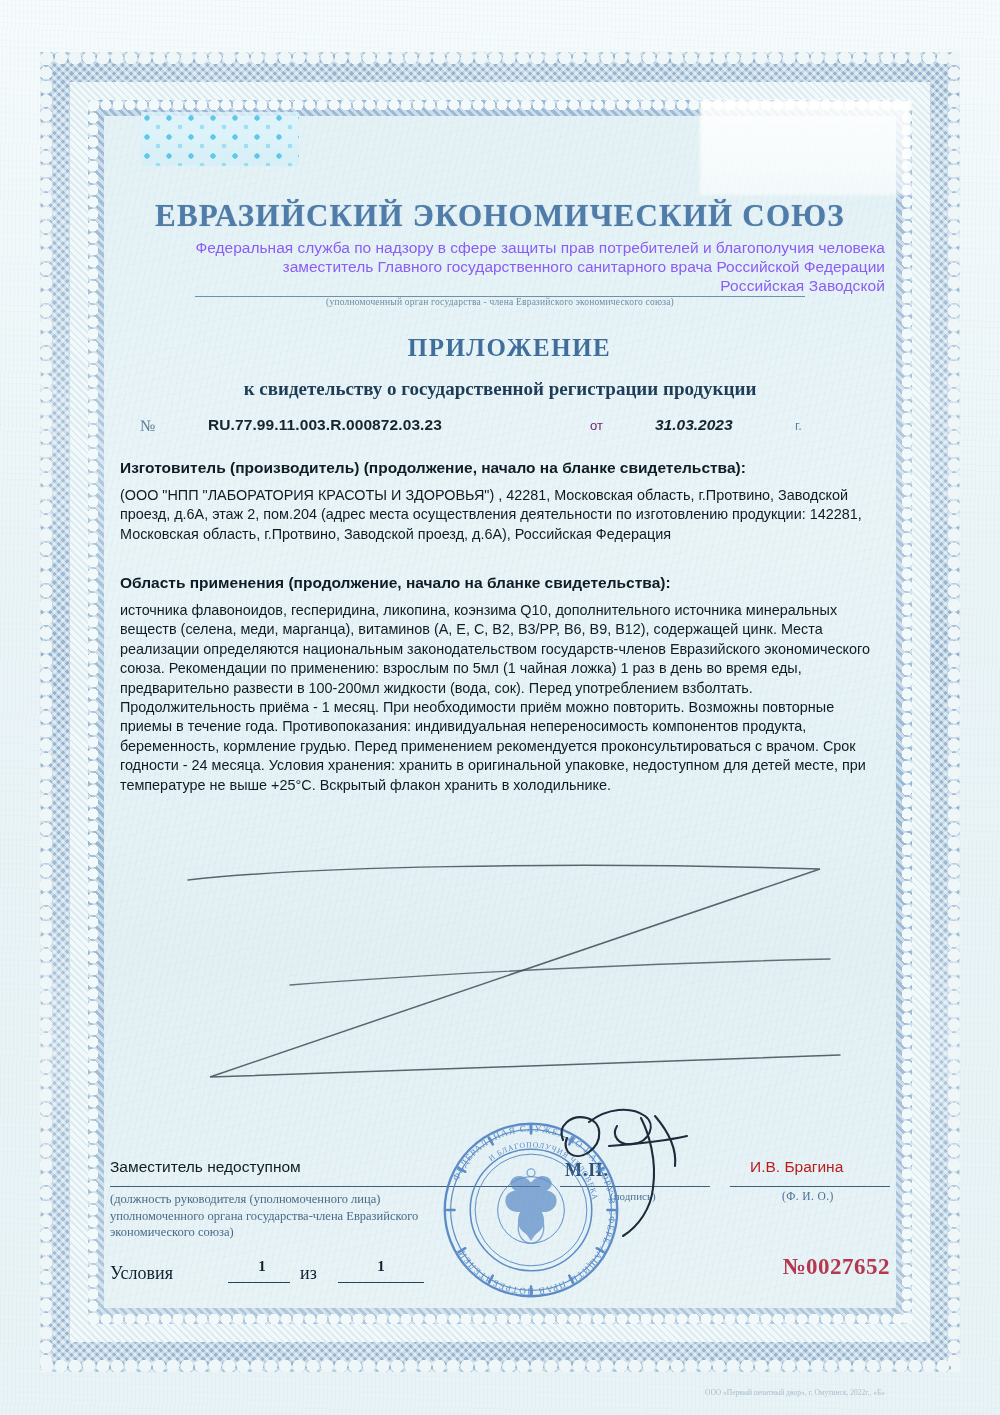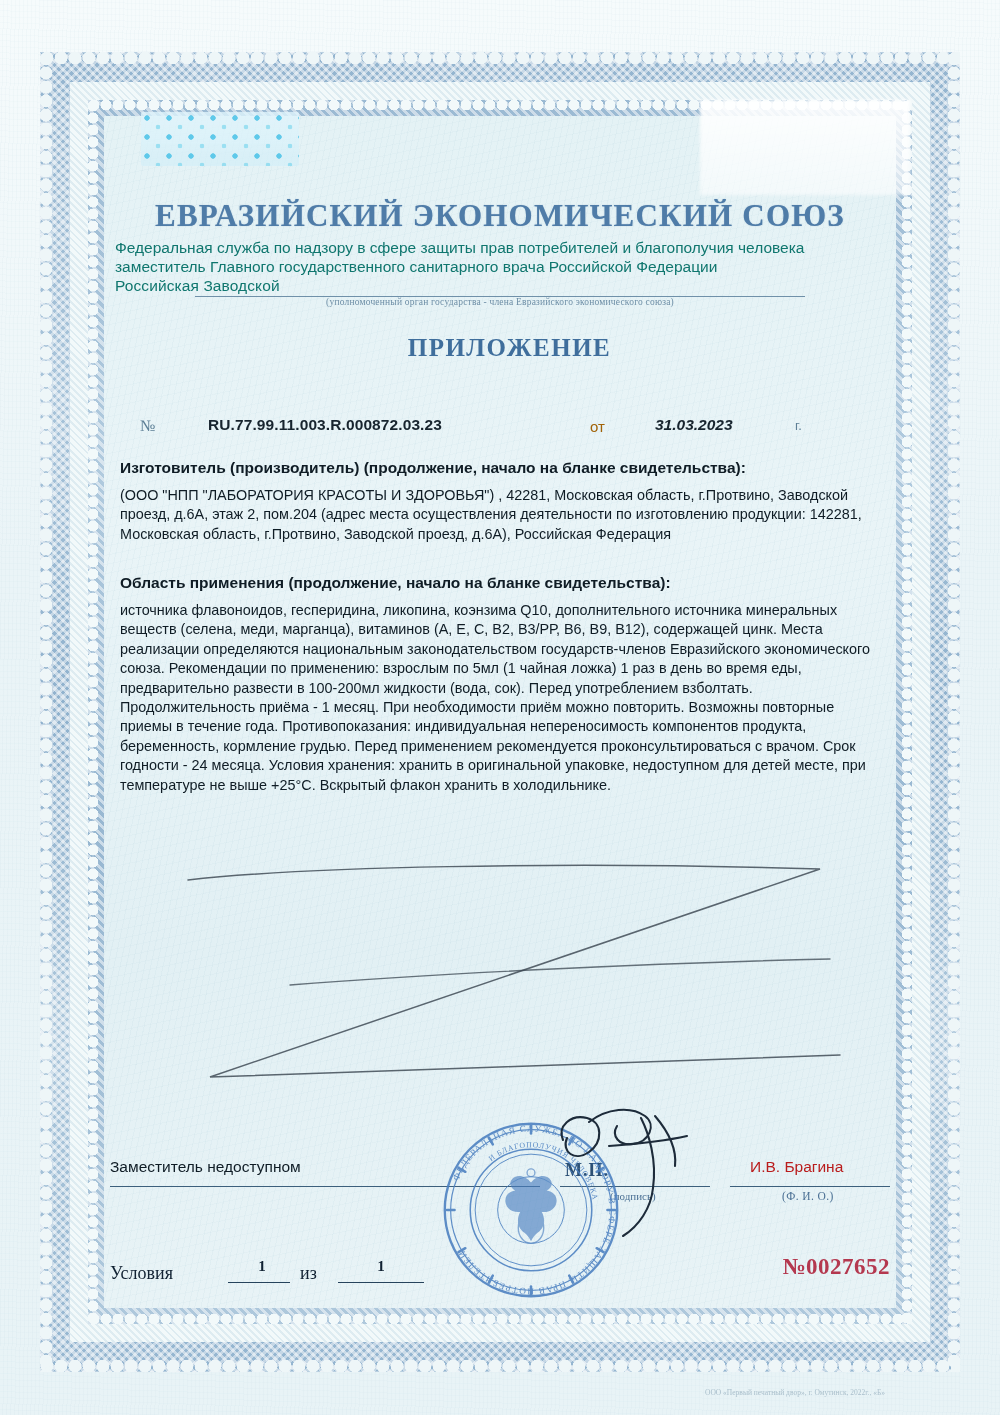--- a/index.html
+++ b/index.html
@@ -145,24 +145,24 @@
     font-weight: bold;
     font-size: 31px;
     letter-spacing: 1.2px;
     color: #4f7ca8;
     text-shadow: 0 0 1px rgba(79,124,168,.5);
   }
 
   .authority {
     position: absolute;
     left: 115px; width: 770px; top: 238px;
-    text-align: left;
+    text-align: right;
     font-size: 15.5px;
     line-height: 19px;
-    color: #0f766e;
+    color: #8b5cf6;
   }
   .authority .line3 { letter-spacing: .1px; }
 
   .auth-rule {
     position: absolute;
     left: 195px; top: 296px;
     width: 610px;
     border-top: 1px solid #5a7f9b;
     opacity: .85;
   }
@@ -208,21 +208,21 @@
     position: absolute; left: 0; top: 2px;
     font-family: "Liberation Serif", serif;
     font-size: 16px; color: #5d7f96;
   }
   .regline .regnum {
     position: absolute; left: 68px; top: 1px;
     font-weight: bold; font-size: 15.5px; letter-spacing: .1px;
   }
   .regline .lbl-ot {
     position: absolute; left: 450px; top: 3px;
-    font-size: 15px; color: #a16207;
+    font-size: 13px; color: #701a75;
   }
   .regline .regdate {
     position: absolute; left: 515px; top: 1px;
     font-weight: bold; font-size: 15.5px; font-style: italic;
   }
   .regline .lbl-g {
     position: absolute; left: 655px; top: 3px;
     font-size: 13px; color: #5d7f96;
   }
 
@@ -399,20 +399,21 @@
 
   <div class="authority">
     <div>Федеральная служба по надзору в сфере защиты прав потребителей и благополучия человека</div>
     <div>заместитель Главного государственного санитарного врача Российской Федерации</div>
     <div class="line3">Российская Заводской</div>
   </div>
   <div class="auth-rule"></div>
   <div class="auth-caption">(уполномоченный орган государства - члена Евразийского экономического союза)</div>
 
   <div class="doc-title">ПРИЛОЖЕНИЕ</div>
+  <div class="doc-subtitle">к свидетельству о государственной регистрации продукции</div>
 
   <div class="regline">
     <span class="lbl-no">№</span>
     <span class="regnum">RU.77.99.11.003.R.000872.03.23</span>
     <span class="lbl-ot">от</span>
     <span class="regdate">31.03.2023</span>
     <span class="lbl-g">г.</span>
   </div>
 
   <div class="section" id="sec-manufacturer">
@@ -428,20 +429,21 @@
   <svg class="void-stroke" viewBox="0 0 700 260">
     <path d="M8,25 C120,12 380,6 640,14 L30,222 C220,214 480,208 660,200" fill="none" stroke="#3a4550" stroke-width="1.5" stroke-linecap="round" opacity=".82"></path>
     <path d="M110,130 C260,118 480,108 650,104" fill="none" stroke="#3a4550" stroke-width="1.4" stroke-linecap="round" opacity=".75"></path>
   </svg>
 
   <div class="sig-block">
     <div class="sig-position">Заместитель  недоступном</div>
     <div class="sig-rule-1"></div>
     <div class="sig-rule-2"></div>
     <div class="sig-rule-3"></div>
+    <div class="sig-caption-left">(должность руководителя (уполномоченного лица) уполномоченного органа государства-члена Евразийского экономического союза)</div>
     <div class="sig-mp">М.П.</div>
     <div class="sig-caption-sign">(подпись)</div>
     <div class="sig-name">И.В. Брагина</div>
     <div class="sig-caption-fio">(Ф. И. О.)</div>
   </div>
 
   <svg class="seal" viewBox="0 0 200 200">
     <defs>
       <path id="sealArcOuter" d="M100,100 m-80,0 a80,80 0 1,1 160,0 a80,80 0 1,1 -160,0"></path>
       <path id="sealArcInner" d="M100,100 m-64,0 a64,64 0 1,1 128,0 a64,64 0 1,1 -128,0"></path>

